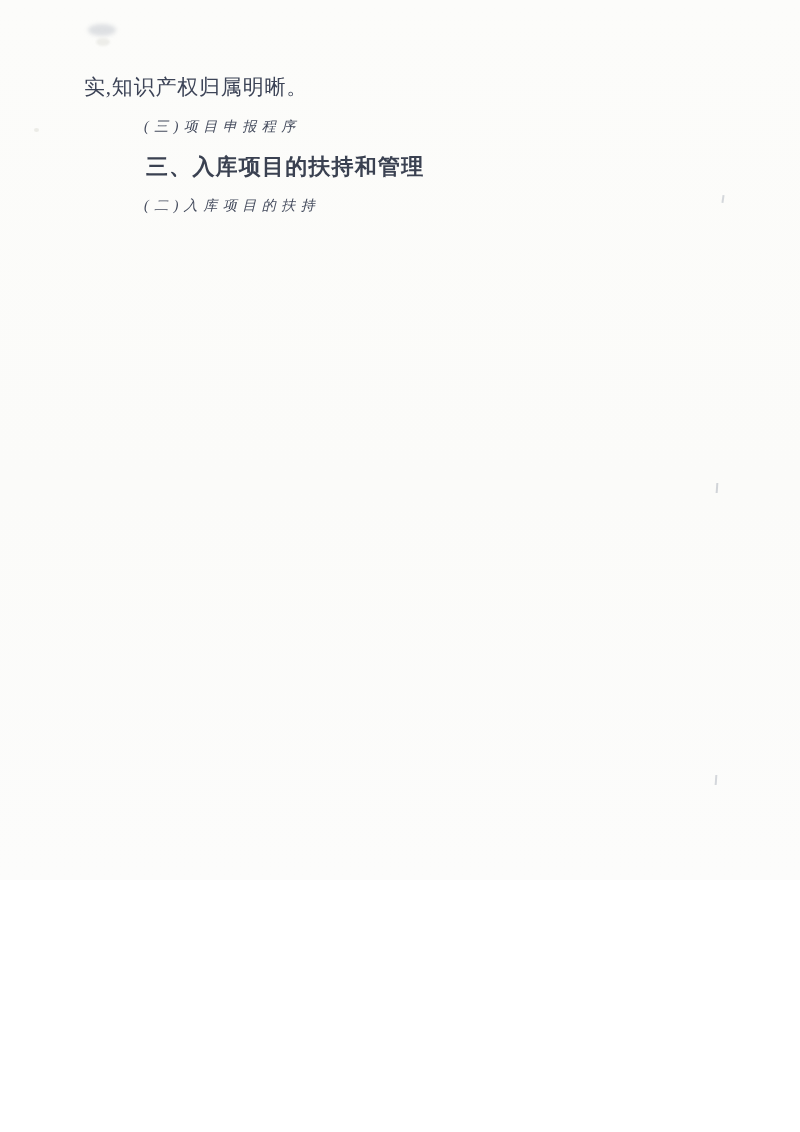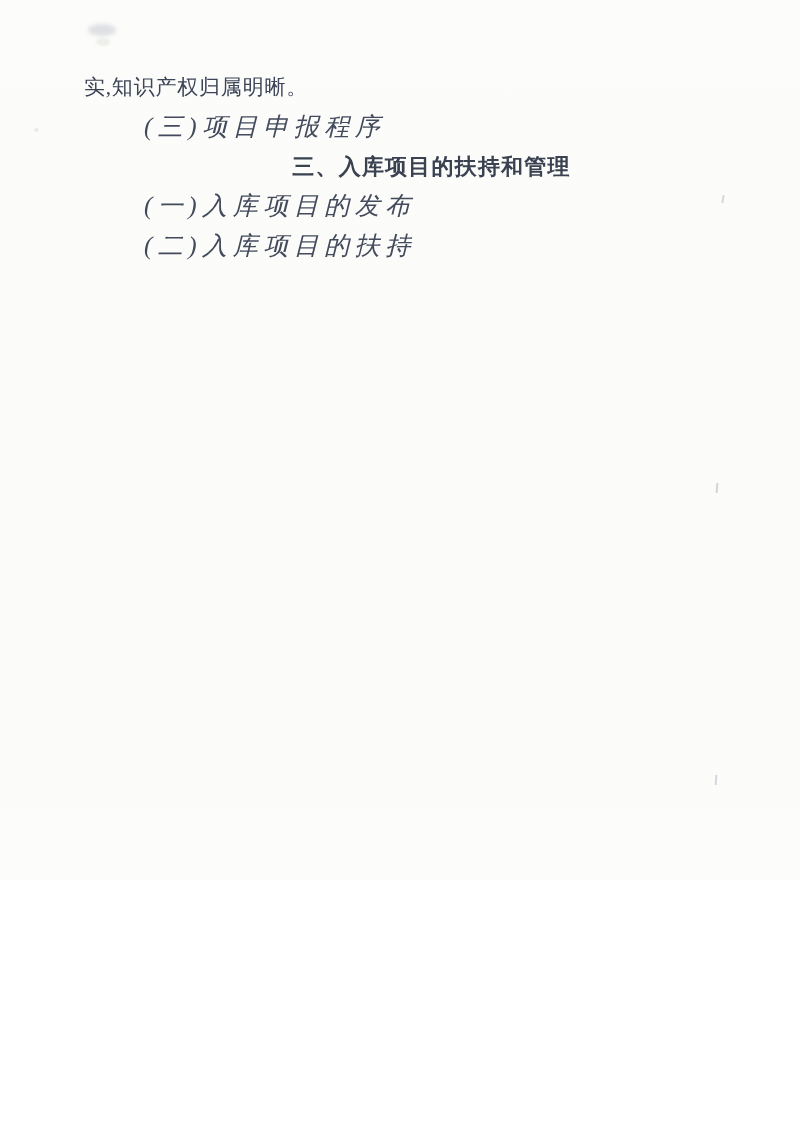--- a/index.html
+++ b/index.html
@@ -29,34 +29,34 @@
     letter-spacing: 0.8px;
     text-align: justify;
     text-justify: inter-ideograph;
     word-break: break-all;
   }
   .content p.indent {
     text-indent: 63px;
   }
   .content p.kai {
     font-style: italic;
-    font-size: 25px;
+    font-size: 14px;
     letter-spacing: 5.5px;
     text-indent: 60px;
     text-align: left;
     color: #434a5c;
   }
   .content p.hei {
     font-family: "Liberation Sans", sans-serif;
     font-weight: bold;
     font-style: normal;
     font-size: 22px;
     letter-spacing: 1.2px;
     text-indent: 62px;
-    text-align: center;
+    text-align: left;
     color: #3a4151;
   }
   .pageno {
     position: absolute;
     left: 124px;
     top: 933px;
     font-size: 19px;
     line-height: 19px;
     letter-spacing: 3px;
     word-spacing: 9px;
@@ -85,21 +85,20 @@
   <section class="content">
     <p>实,知识产权归属明晰。</p>
 
     <p class="kai">(三)项目申报程序</p>
 
 
 
     <p class="hei">三、入库项目的扶持和管理</p>
 
 
-    <p class="kai">(一)入库项目的发布</p>
 
 
     <p class="kai">(二)入库项目的扶持</p>
 
   </section>
 
   <div class="pageno">— 4 —</div>
 
   <span class="artifact tick1"></span>
   <span class="artifact tick2"></span>

